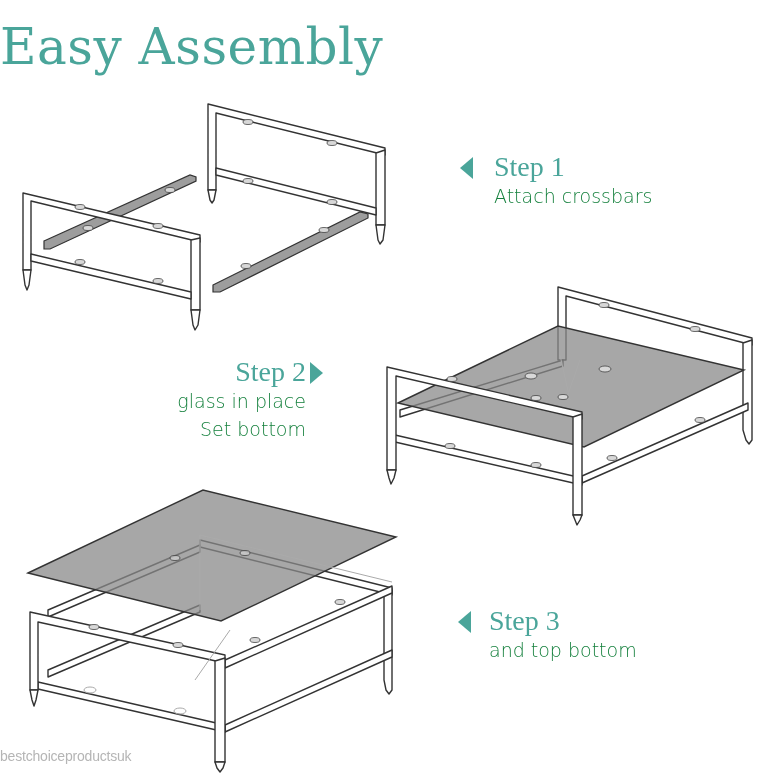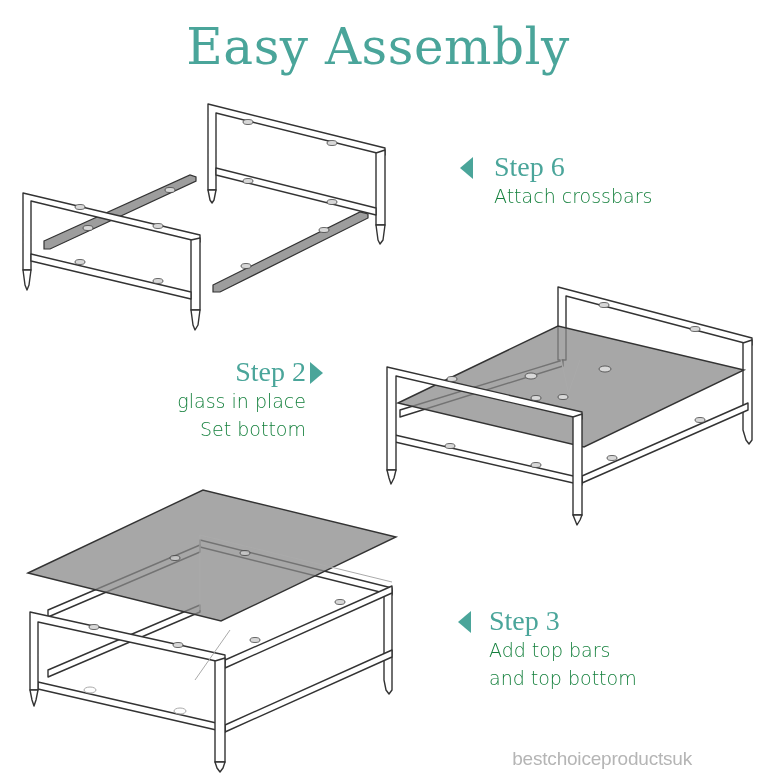--- a/index.html
+++ b/index.html
@@ -1,33 +1,33 @@
 <!DOCTYPE html>
 <html><head>
 <meta charset="utf-8">
 <style>
   html, body { margin:0; padding:0; background:#ffffff; }
   body { width:780px; height:780px; position:relative; overflow:hidden; font-family:"Liberation Sans", sans-serif; }
   .title {
-    position:absolute; left:0; top:18px; width:756px; text-align:center;
+    position:absolute; left:0; top:18px; width:756px; text-align:left;
     font-family:"DejaVu Serif", serif; font-size:50px; color:#4aa59a; letter-spacing:0.5px;
   }
   .step { position:absolute; }
   .step-head {
     font-family:"Liberation Serif", serif; font-size:28px; color:#4aa59a; line-height:30px; white-space:nowrap;
   }
   .step-desc {
     font-family:"DejaVu Sans", sans-serif; font-size:19px; color:#15803d; line-height:28px; font-weight:300;
   }
   .tri { position:absolute; width:0; height:0; }
   .tri-left { border-top:11px solid transparent; border-bottom:11px solid transparent; border-right:13px solid #4aa59a; }
   .tri-right { border-top:11px solid transparent; border-bottom:11px solid transparent; border-left:13px solid #4aa59a; }
   .watermark {
-    position:absolute; left:0; top:748px; width:692px; text-align:right;
-    font-family:"Liberation Sans", sans-serif; font-size:19px; color:#b5b5b5; letter-spacing:-0.2px;
+    position:absolute; left:0; top:748px; width:692px; text-align:left;
+    font-family:"Liberation Sans", sans-serif; font-size:14px; color:#b5b5b5; letter-spacing:-0.2px;
   }
   svg { position:absolute; left:0; top:0; }
   .fr { fill:#ffffff; stroke:#333; stroke-width:1.4; stroke-linejoin:round; }
   .bar { fill:#9d9d9d; stroke:#333; stroke-width:1.2; }
   .glass { fill:#8a8a8a; fill-opacity:0.75; stroke:#333; stroke-width:1.4; }
   .peg { fill:#d8d8d8; stroke:#444; stroke-width:0.8; }
   .ghost { fill:none; stroke:#aaa; stroke-width:1; }
 </style>
 </head>
 <body>
@@ -121,31 +121,30 @@
 
     <path class="glass" d="M28 573 L203 490 L396 537 L221 621 Z"></path>
     <path class="ghost" d="M200 535 L200 610 M200 535 L392 582"></path>
     <ellipse class="peg" cx="175" cy="558" rx="5" ry="2.5" fill-opacity="0.6"></ellipse>
     <ellipse class="peg" cx="245" cy="553" rx="5" ry="2.5" fill-opacity="0.6"></ellipse>
   </g>
 </svg>
 
 <div class="tri tri-left" style="left:460px; top:157px;"></div>
 <div class="step" style="left:494px; top:152px;">
-  <div class="step-head">Step 6</div>
+  <div class="step-head">Step 1</div>
   <div class="step-desc">Attach crossbars</div>
 </div>
 
 <div class="step" style="right:474px; top:357px; text-align:right;">
   <div class="step-head">Step 2</div>
   <div class="step-desc">glass in place</div>
   <div class="step-desc">Set bottom</div>
 </div>
 <div class="tri tri-right" style="left:310px; top:362px;"></div>
 
 <div class="tri tri-left" style="left:458px; top:611px;"></div>
 <div class="step" style="left:489px; top:606px;">
   <div class="step-head">Step 3</div>
-  <div class="step-desc">Add top bars</div>
   <div class="step-desc">and top bottom</div>
 </div>
 
 <div class="watermark">bestchoiceproductsuk</div>
 
 </body></html>

